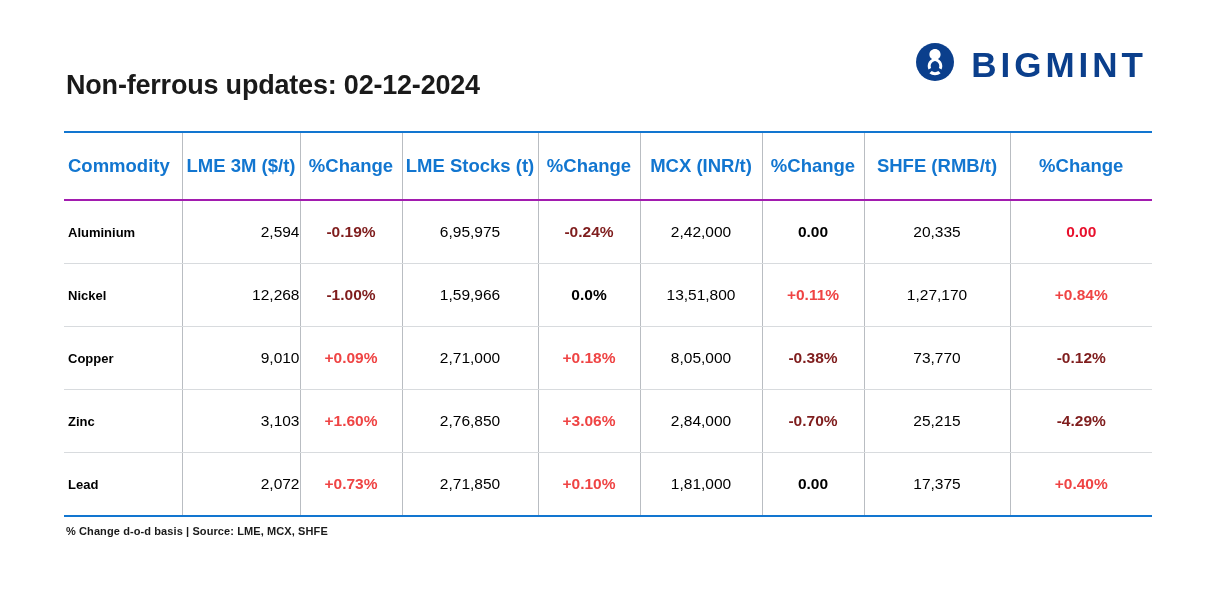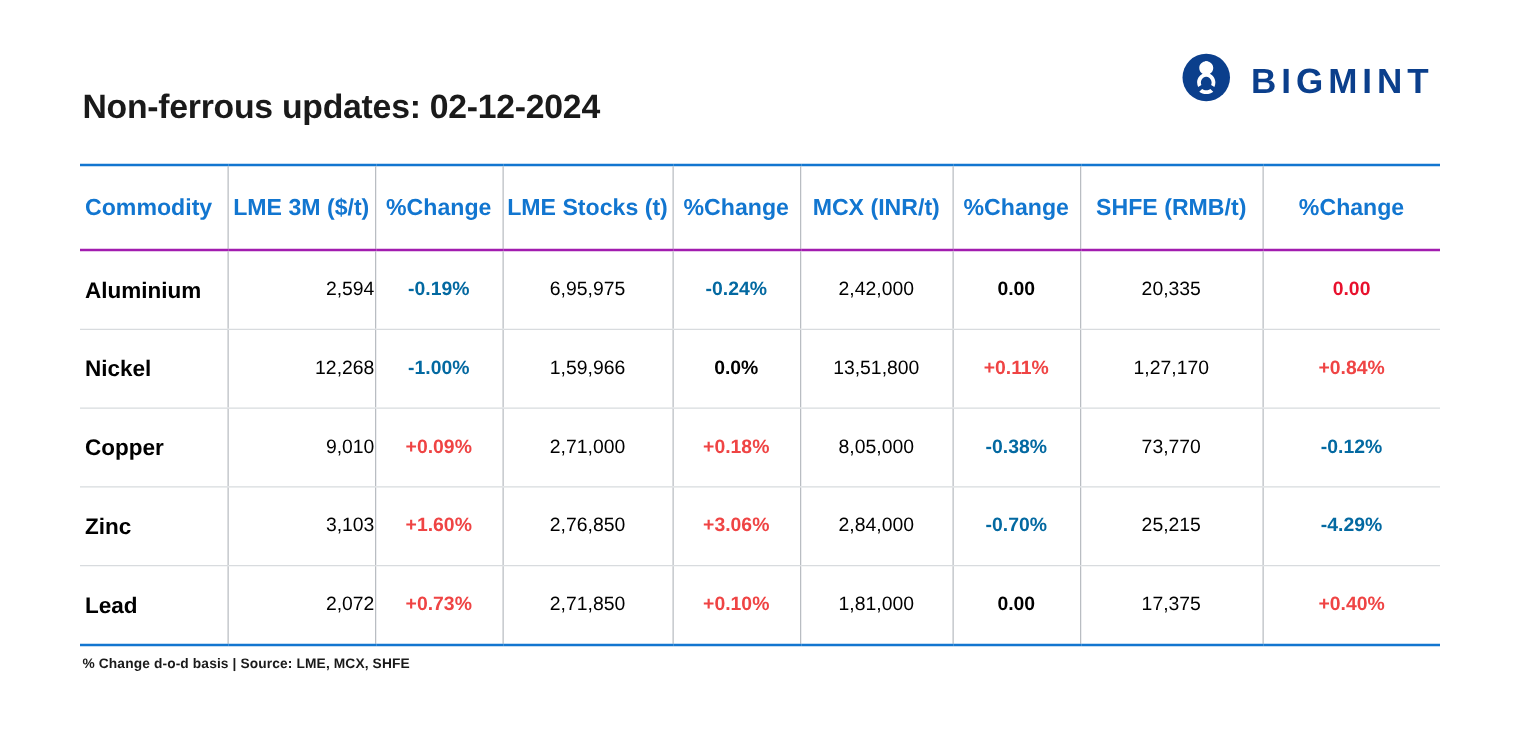--- a/index.html
+++ b/index.html
@@ -25,21 +25,21 @@
   .logo {
     position: absolute;
     top: 42px;
     right: 68px;
     display: flex;
     align-items: center;
     gap: 14px;
   }
   .logo-mark { display: block; }
   .logo-text {
-    font-size: 28px;
+    font-size: 35px;
     font-weight: bold;
     letter-spacing: 4px;
     color: #0b3f8c;
     line-height: 1;
   }
 
   
   .title {
     position: absolute;
     top: 70px;
@@ -89,38 +89,38 @@
     font-size: 15.5px;
     border-bottom: 1px solid #d8dbde;
     border-left: 1px solid #b9bdc2;
   }
   tbody tr:last-child td {
     border-bottom: 2px solid #1276d0;
   }
   tbody td.c-name {
     border-left: none;
     font-weight: bold;
-    font-size: 18px;
+    font-size: 13px;
     padding-left: 4px;
     text-align: left;
   }
   td.num {
     text-align: right;
     padding-right: 14px;
   }
   td.center {
     text-align: center;
   }
   td.pct {
     text-align: center;
     font-weight: bold;
     font-size: 15.5px;
   }
   .up { color: #ef4444; }
-  .down { color: #0369a1; }
+  .down { color: #7f1d1d; }
   .flat { color: #000000; }
   .flat-red { color: #e8112d; }
 
   
   .footnote {
     position: absolute;
     top: 525px;
     left: 66px;
     font-size: 11px;
     font-weight: bold;

